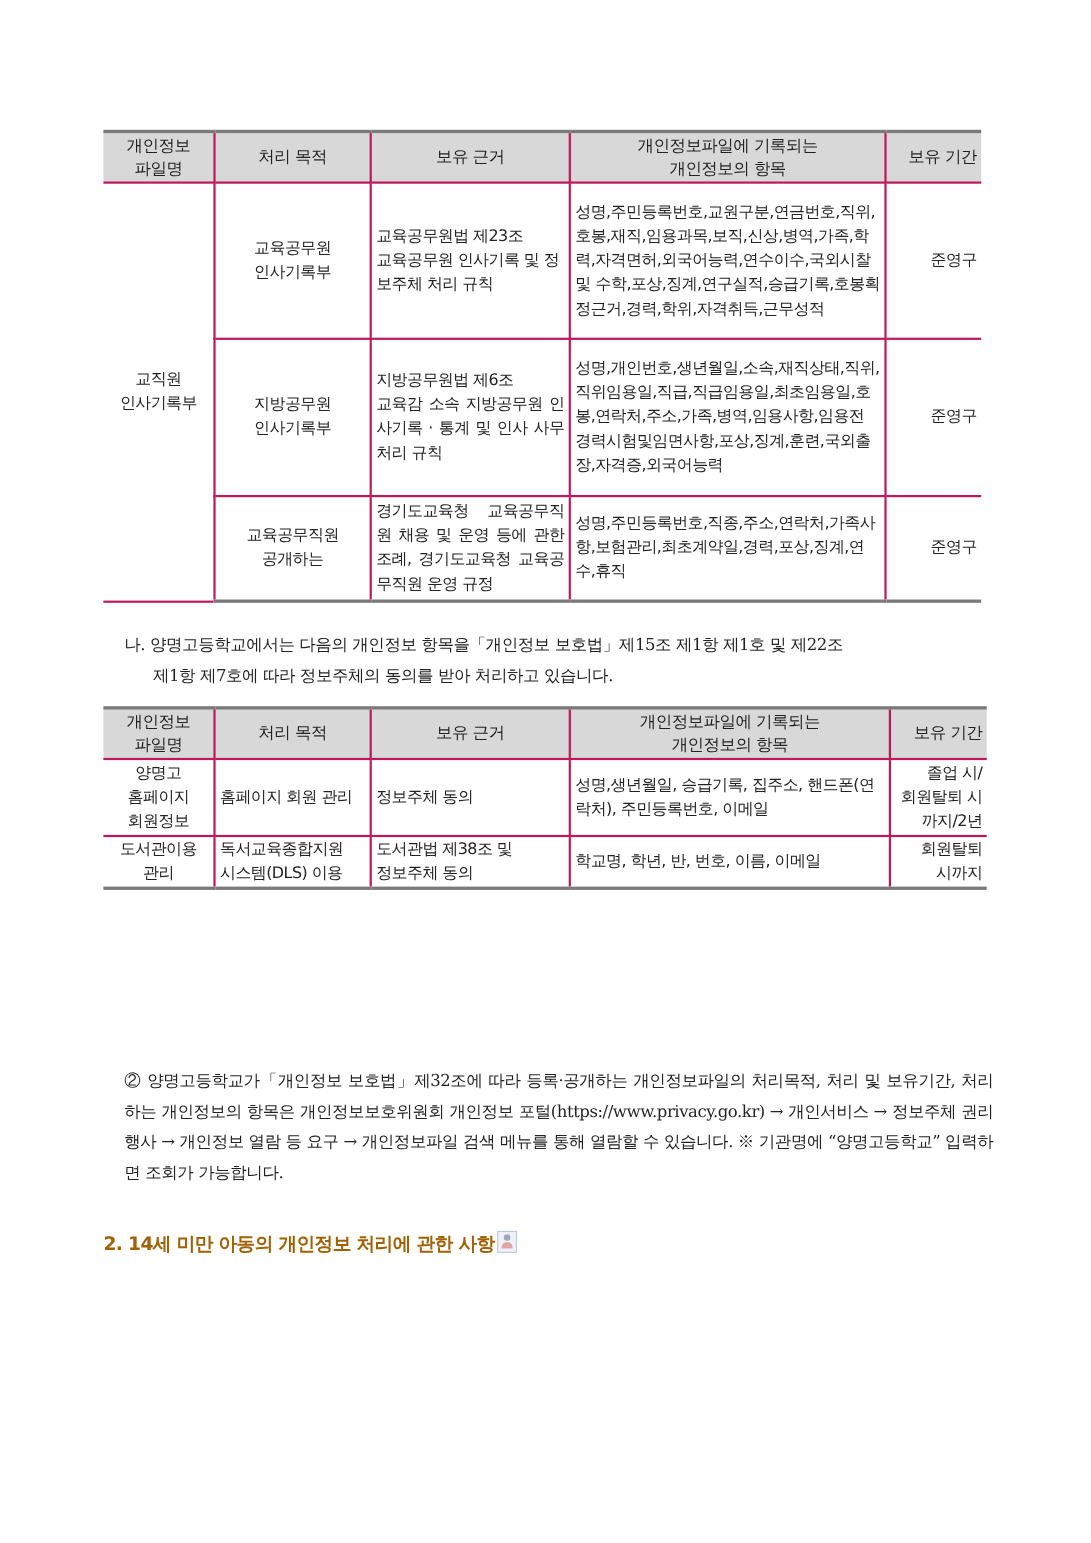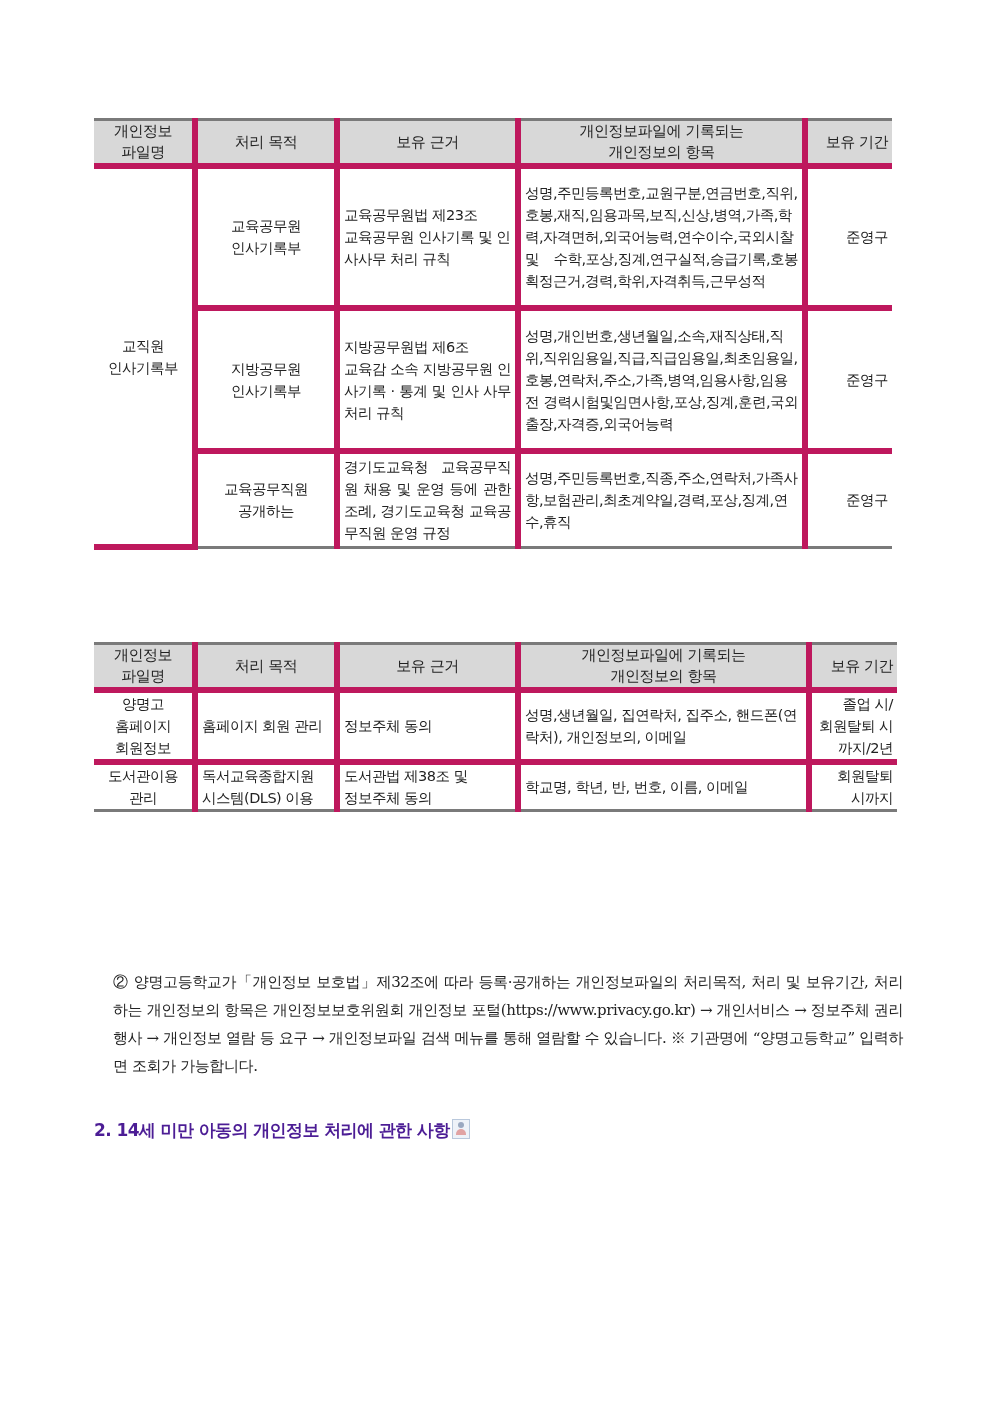--- a/index.html
+++ b/index.html
@@ -1,34 +1,34 @@
 <!DOCTYPE html>
 <html><head>
 <meta charset="utf-8">
 <style>
   html, body { margin: 0; padding: 0; background: #ffffff; }
   body { width: 992px; height: 1403px; position: relative; font-family: "DejaVu Sans", "Liberation Sans", sans-serif; color: #222; }
   .page { position: absolute; left: 0; top: 0; width: 992px; height: 1403px; }
   table.t { position: absolute; border-collapse: collapse; table-layout: fixed; font-size: 14.5px; line-height: 22px; letter-spacing: -0.5px; }
-  table.t th, table.t td { border: 6px solid #be185d; padding: 0 4px; vertical-align: middle; }
+  table.t th, table.t td { border: 2px solid #be185d; padding: 0 4px; vertical-align: middle; }
   table.t th { background: #d8d8d8; font-weight: normal; text-align: center; font-size: 15px; line-height: 21px; }
   table.t tr:first-child th { border-top: 3px solid #7a7a7a; }
   table.t tr.last td { border-bottom: 3px solid #7a7a7a; }
   table.t th:first-child, table.t td:first-child { border-left: none; }
   table.t th:last-child, table.t td:last-child { border-right: none; text-align: right; }
   .c { text-align: center; }
   .l { text-align: left; }
   .j { text-align: justify; text-align-last: left; }
   #t1 { left: 94px; top: 118px; width: 798px; }
   #t2 { left: 94px; top: 642px; width: 803px; }
   .para { position: absolute; font-family: "DejaVu Serif", "Liberation Serif", serif; font-size: 15px; line-height: 28px; color: #222; letter-spacing: -0.4px; }
   #p-na { left: 113px; top: 572px; width: 790px; }
   #p-na .ind { padding-left: 26px; display: block; }
   #p-2 { left: 113px; top: 968px; width: 790px; text-align: justify; }
-  #h-2 { position: absolute; left: 94px; top: 1119px; font-size: 17px; font-weight: bold; font-family: "DejaVu Sans", "Liberation Sans", sans-serif; letter-spacing: -0.6px; color: #4c1d95; }
+  #h-2 { position: absolute; left: 94px; top: 1119px; font-size: 17px; font-weight: bold; font-family: "DejaVu Sans", "Liberation Sans", sans-serif; letter-spacing: -0.6px; color: #a16207; }
   #h-2 .ico { display: inline-block; width: 16px; height: 18px; border: 1px solid #b9c8dc; background: #eef2f8; vertical-align: -3px; margin-left: 2px; position: relative; }
   #h-2 .ico::before { content: ""; position: absolute; left: 5px; top: 2px; width: 6px; height: 6px; border-radius: 50%; background: #9aa8c0; }
   #h-2 .ico::after { content: ""; position: absolute; left: 3px; top: 9px; width: 10px; height: 6px; border-radius: 5px 5px 0 0; background: #e1a3a3; }
   #p-3 { left: 113px; top: 1157px; width: 790px; text-align: justify; }
 </style>
 </head>
 <body>
 
 <div class="page">
 
@@ -49,21 +49,21 @@
       <th style="white-space:pre-line">개인정보파일에 기록되는
 개인정보의 항목</th>
       <th>보유 기간</th>
     </tr>
     <tr style="height:142px">
       <td rowspan="3" class="c" style="white-space:pre-line">교직원
 인사기록부</td>
       <td class="c" style="white-space:pre-line">교육공무원
 인사기록부</td>
       <td class="l" style="white-space:pre-line">교육공무원법 제23조
-교육공무원 인사기록 및 인사사무 처리 규칙</td>
+교육공무원 인사기록 및 정보주체 처리 규칙</td>
       <td class="j">성명,주민등록번호,교원구분,연금번호,직위,호봉,재직,임용과목,보직,신상,병역,가족,학력,자격면허,외국어능력,연수이수,국외시찰 및 수학,포상,징계,연구실적,승급기록,호봉획정근거,경력,학위,자격취득,근무성적</td>
       <td class="c">준영구</td>
     </tr>
     <tr style="height:143px">
       <td class="c" style="white-space:pre-line">지방공무원
 인사기록부</td>
       <td class="j" style="white-space:pre-line">지방공무원법 제6조
 교육감 소속 지방공무원 인사기록 · 통계 및 인사 사무 처리 규칙</td>
       <td class="j">성명,개인번호,생년월일,소속,재직상태,직위,직위임용일,직급,직급임용일,최초임용일,호봉,연락처,주소,가족,병역,임용사항,임용전 경력시험및임면사항,포상,징계,훈련,국외출장,자격증,외국어능력</td>
       <td class="c">준영구</td>
@@ -71,20 +71,24 @@
     <tr style="height:96px" class="last">
       <td class="c" style="white-space:pre-line">교육공무직원
 공개하는</td>
       <td class="j">경기도교육청 교육공무직원 채용 및 운영 등에 관한 조례, 경기도교육청 교육공무직원 운영 규정</td>
       <td class="j">성명,주민등록번호,직종,주소,연락처,가족사항,보험관리,최초계약일,경력,포상,징계,연수,휴직</td>
       <td class="c">준영구</td>
     </tr>
   </tbody>
     </table>
 
+  <div class="para" id="p-na">
+    <span style="display:block">나. 양명고등학교에서는 다음의 개인정보 항목을「개인정보 보호법」제15조 제1항 제1호 및 제22조</span>
+    <span class="ind">제1항 제7호에 따라 정보주체의 동의를 받아 처리하고 있습니다.</span>
+  </div>
 
   <table class="t" id="t2">
     <colgroup>
       <col style="width:101px">
         <col style="width:142px">
         <col style="width:181px">
         <col style="width:291px">
         <col style="width:88px">
     </colgroup>
     <tbody>
@@ -96,21 +100,21 @@
       <th style="white-space:pre-line">개인정보파일에 기록되는
 개인정보의 항목</th>
       <th>보유 기간</th>
     </tr>
     <tr style="height:70px">
       <td class="c" style="white-space:pre-line">양명고
 홈페이지
 회원정보</td>
       <td class="l">홈페이지 회원 관리</td>
       <td class="l">정보주체 동의</td>
-      <td class="l">성명,생년월일, 집연락처, 집주소, 핸드폰(연락처), 개인정보의, 이메일</td>
+      <td class="l">성명,생년월일, 승급기록, 집주소, 핸드폰(연락처), 주민등록번호, 이메일</td>
       <td class="c" style="white-space:pre-line">졸업 시/
 회원탈퇴 시
 까지/2년</td>
     </tr>
     <tr style="height:48px" class="last">
       <td class="c" style="white-space:pre-line">도서관이용
 관리</td>
       <td class="l" style="white-space:pre-line">독서교육종합지원
 시스템(DLS) 이용</td>
       <td class="l" style="white-space:pre-line">도서관법 제38조 및

